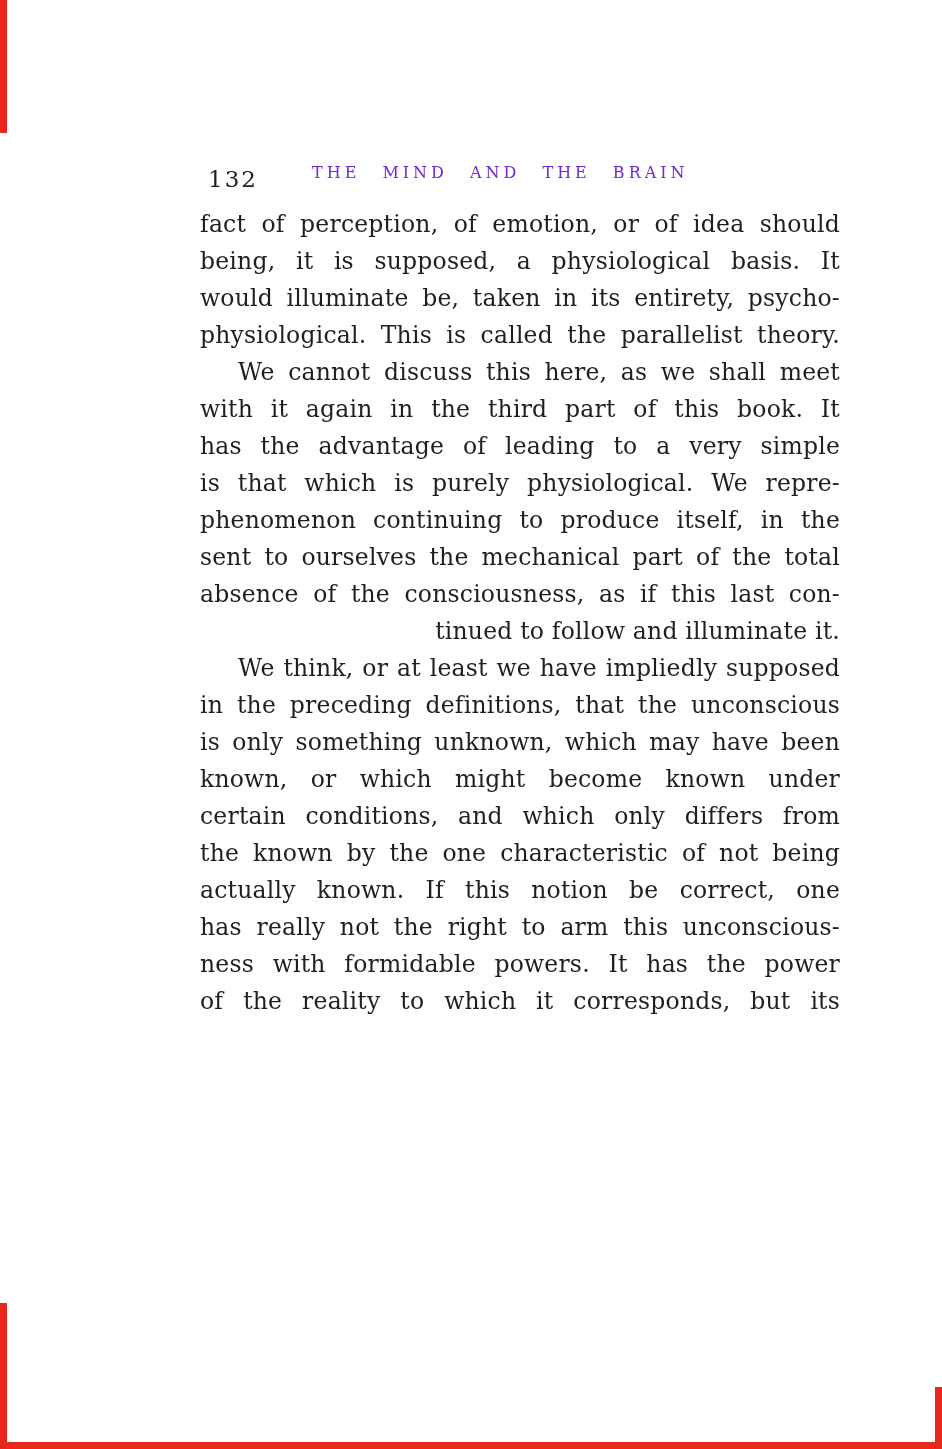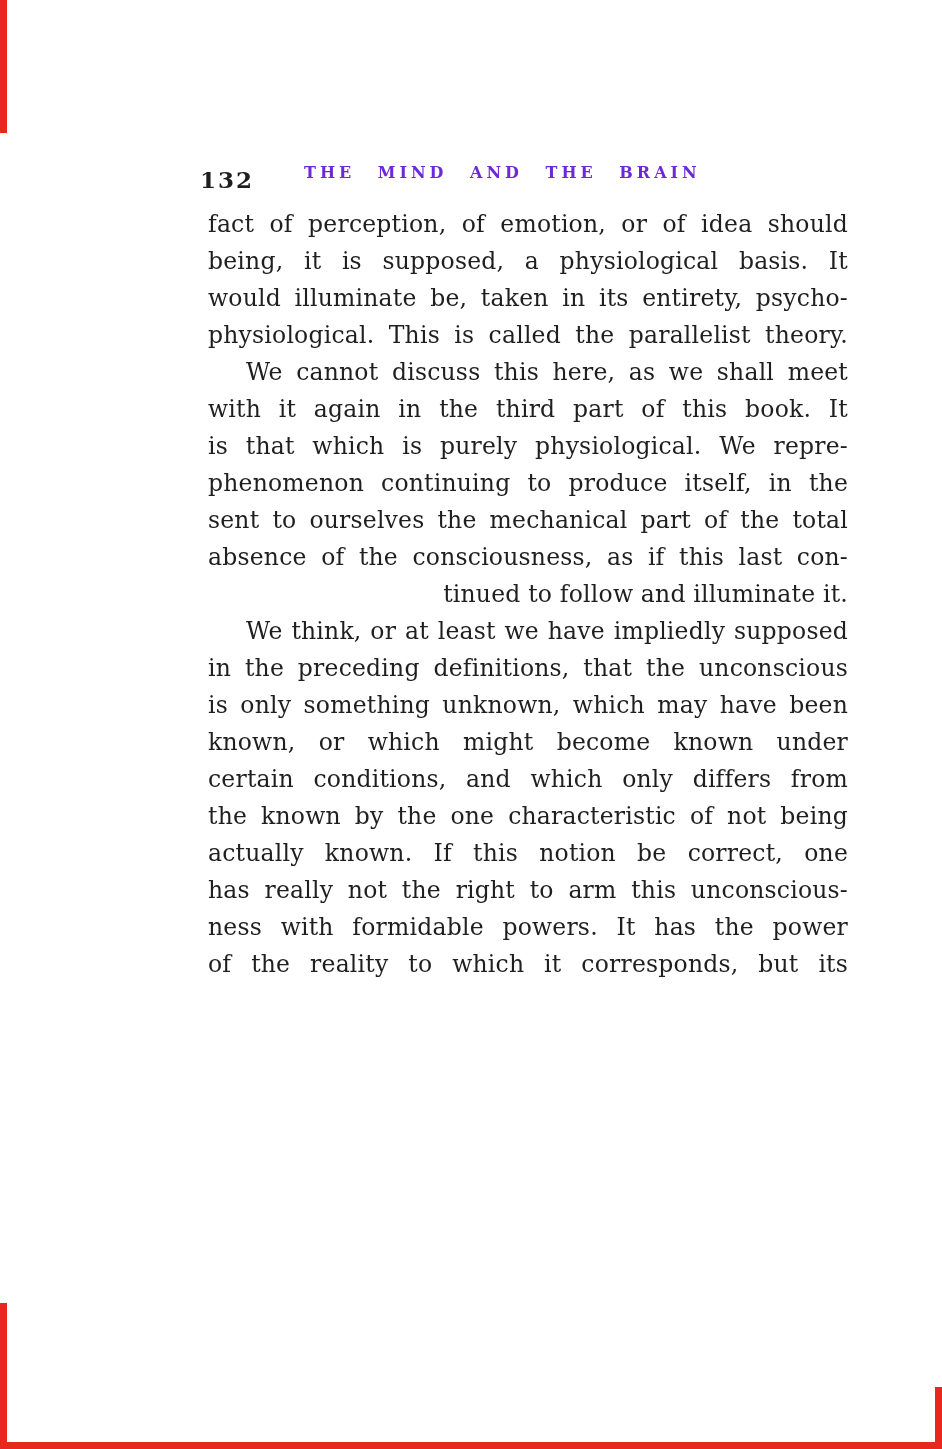--- a/index.html
+++ b/index.html
@@ -12,24 +12,23 @@
     width: 942px;
     height: 1449px;
     background: #ffffff;
     overflow: hidden;
     font-family: "DejaVu Serif", "Liberation Serif", serif;
   }
   
   #header-row {
     position: absolute;
     top: 163px;
-    left: 200px;
+    left: 208px;
     width: 640px;
     height: 30px;
-    font-weight: bold;
   }
   #page-number {
     position: absolute;
     left: 0;
     top: 3px;
     font-size: 23px;
     letter-spacing: 2px;
     color: #1e1e1e;
   }
   #running-head {
@@ -39,21 +38,21 @@
     font-size: 16px;
     letter-spacing: 4px;
     word-spacing: 13px;
     color: #6d28d9;
     white-space: nowrap;
   }
   
   #body-text {
     position: absolute;
     top: 206px;
-    left: 208px;
+    left: 200px;
     width: 640px;
     color: #1f1f1f;
   }
   .para { margin: 0; padding: 0; }
   .l {
     font-size: 23.5px;
     line-height: 37px;
     height: 37px;
     letter-spacing: 0.2px;
     white-space: normal;
@@ -102,20 +101,21 @@
     <div class="para">
       <div class="l j">fact of perception, of emotion, or of idea should</div>
       <div class="l j">being, it is supposed, a physiological basis.  It</div>
       <div class="l j">would illuminate be, taken in its entirety, psycho-</div>
       <div class="l j">physiological.  This is called the parallelist theory.</div>
     </div>
 
     <div class="para">
       <div class="l j i">We cannot discuss this here, as we shall meet</div>
       <div class="l j">with it again in the third part of this book.  It</div>
+      <div class="l j">has the advantage of leading to a very simple</div>
       <div class="l j">is that which is purely physiological.  We repre-</div>
       <div class="l j">phenomenon continuing to produce itself, in the</div>
       <div class="l j">sent to ourselves the mechanical part of the total</div>
       <div class="l j">absence of the consciousness, as if this last con-</div>
       <div class="l e">tinued to follow and illuminate it.</div>
     </div>
 
 
 
     <div class="para">

